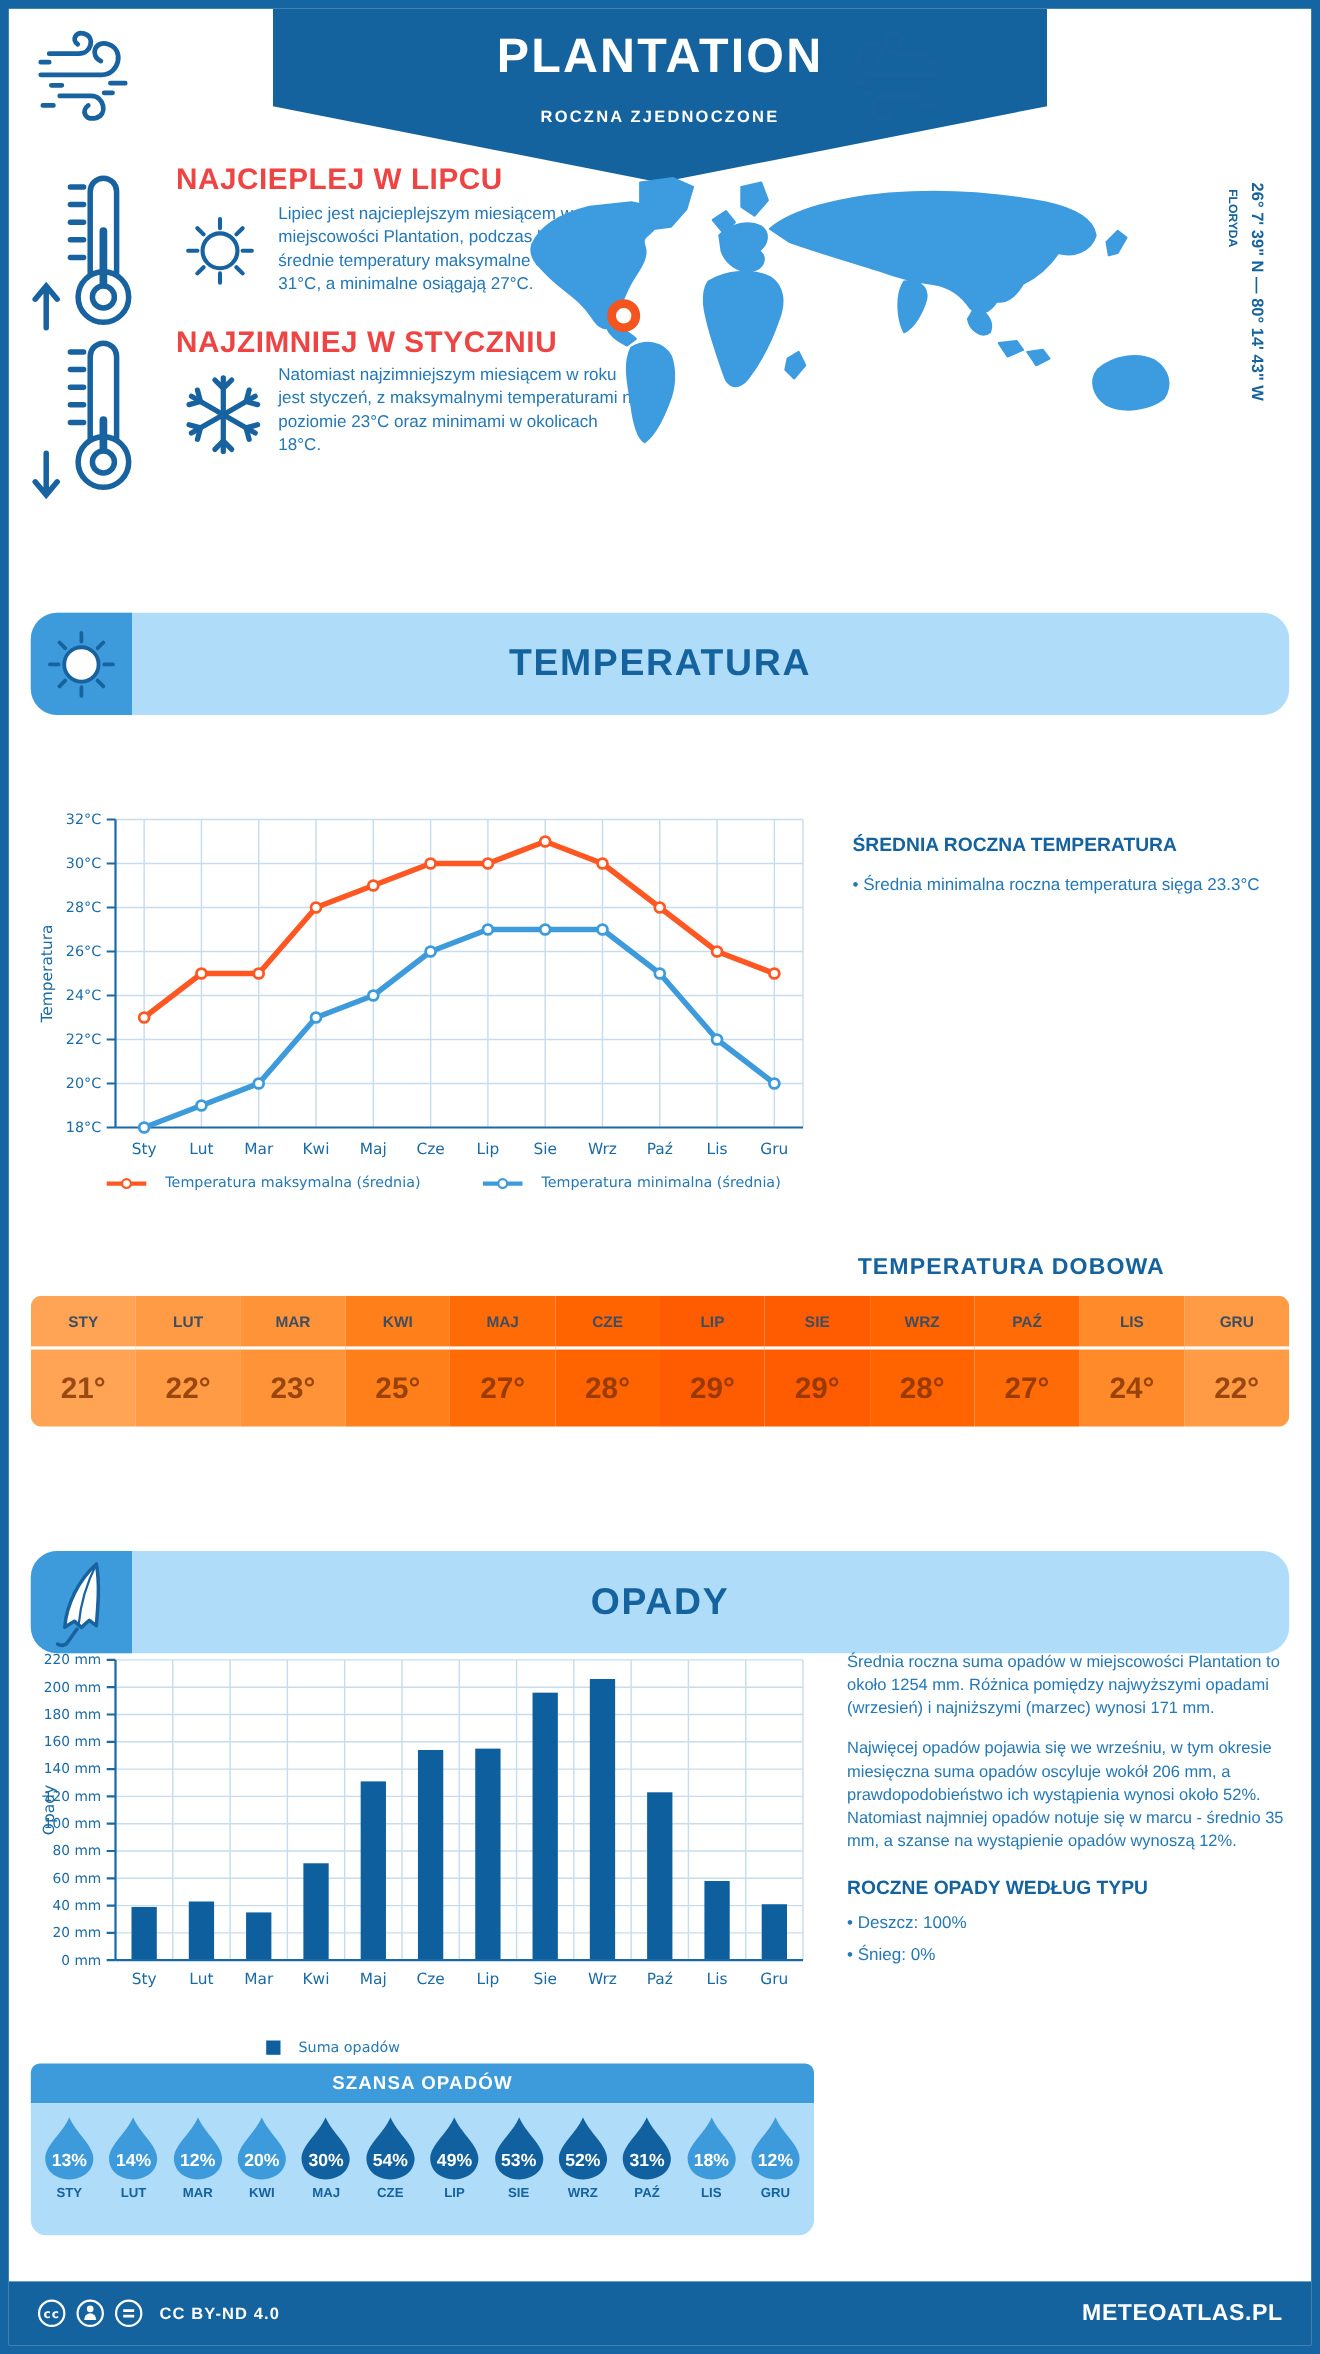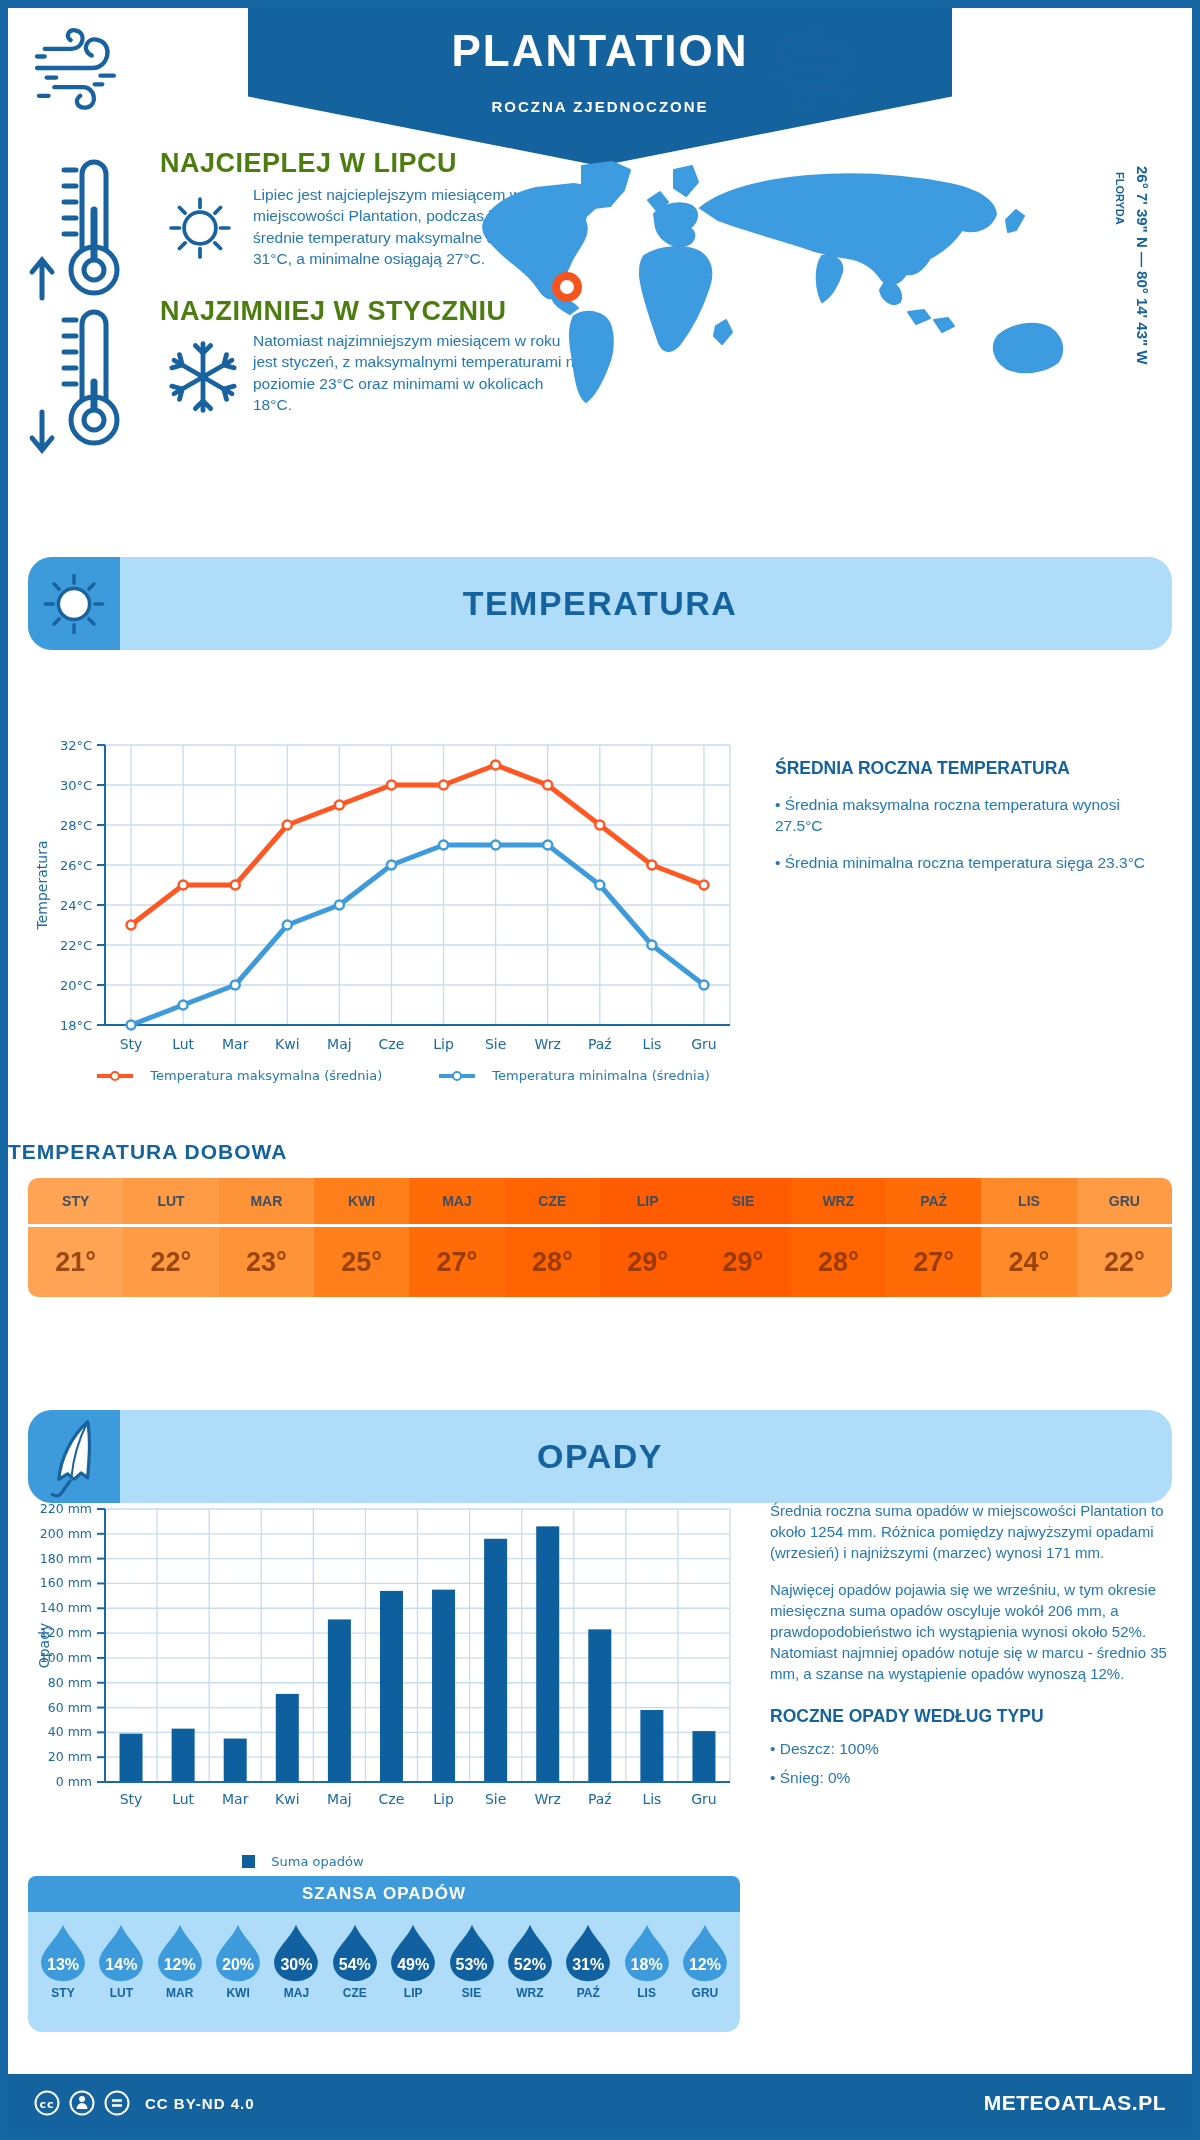--- a/index.html
+++ b/index.html
@@ -11,40 +11,40 @@
   
   .ribbon{left:240px;top:0;width:704px;height:158px;background:#15639E;
           clip-path:polygon(0 0,100% 0,100% 56%,50% 100%,0 56%);text-align:center;color:#fff;}
   .ribbon h1{margin:18px 0 0;font-size:44px;letter-spacing:2px;}
   .ribbon .sub{margin-top:22px;font-size:15px;letter-spacing:2px;font-weight:bold;}
   .windbox{width:112px;height:96px;}
   .windbox svg{width:100%;height:100%;}
   .mirror{transform:scaleX(-1);}
 
   
-  .blk-head{font-size:27px;font-weight:bold;color:#4d7c0f;letter-spacing:.5px;}
+  .blk-head{font-size:27px;font-weight:bold;color:#ef4444;letter-spacing:.5px;}
   .blk-text{font-size:15.5px;line-height:1.38;color:#2478B6;}
 
   
   .vert{writing-mode:vertical-rl;color:#15639E;font-weight:bold;white-space:nowrap;}
 
   
   .banner{left:20px;width:1144px;height:93px;background:#AEDCF9;border-radius:24px;}
   .banner .icon-sq{position:absolute;left:0;top:0;width:92px;height:93px;background:#3D9BDB;
                    border-radius:24px 0 0 24px;display:flex;align-items:center;justify-content:center;}
   .banner .bt{position:absolute;left:0;right:0;top:0;bottom:0;display:flex;align-items:center;
               justify-content:center;font-size:34px;font-weight:bold;color:#15639E;letter-spacing:1.5px;}
 
   
   svg text{font-family:"DejaVu Sans","Liberation Sans",sans-serif;}
   .legend-row{display:flex;justify-content:center;gap:56px;align-items:center;}
   .legend-item{display:flex;align-items:center;gap:16px;font-size:13px;color:#2478B6;
                font-family:"DejaVu Sans",sans-serif;}
 
-  .center-head{width:1051px;text-align:left;font-size:21px;font-weight:bold;color:#15639E;letter-spacing:1px;}
+  .center-head{width:1051px;text-align:right;font-size:21px;font-weight:bold;color:#15639E;letter-spacing:1px;}
 
   
   #temp-table{left:20px;top:1170px;width:1144px;display:grid;grid-template-columns:repeat(12,1fr);
               border-radius:10px;overflow:hidden;}
   #temp-table .th{height:46px;display:flex;align-items:center;justify-content:center;
                   font-size:14px;font-weight:bold;color:#3E4E60;border-bottom:3px solid #fff;}
   #temp-table .td{height:70px;display:flex;align-items:center;justify-content:center;
                   font-size:27px;font-weight:bold;color:rgba(125,47,0,0.78);}
 
   
@@ -286,21 +286,20 @@
         <svg width="38" height="12">
           <line x1="1" y1="6" x2="37" y2="6" stroke="#3D9BDB" stroke-width="4"></line>
       <circle cx="19" cy="6" r="4" fill="#fff" stroke="#3D9BDB" stroke-width="2"></circle>
         </svg>
         <span>Temperatura minimalna (średnia)</span>
       </div>
     </div>
 
   <div class="abs" style="left:767px;top:750px;width:395px;">
     <div class="side-head">ŚREDNIA ROCZNA TEMPERATURA</div>
-    <div class="bullet">• Średnia maksymalna roczna temperatura wynosi 27.5°C</div>
     <div class="bullet">• Średnia minimalna roczna temperatura sięga 23.3°C</div>
   </div>
 
   <div class="abs center-head" style="left:0;top:1132px;">TEMPERATURA DOBOWA</div>
   <div id="temp-table" class="abs">
       <div class="th" style="background: rgb(255, 164, 85);">STY</div>
       <div class="th" style="background: rgb(255, 155, 68);">LUT</div>
       <div class="th" style="background: rgb(255, 147, 55);">MAR</div>
       <div class="th" style="background: rgb(255, 127, 27);">KWI</div>
       <div class="th" style="background: rgb(255, 107, 6);">MAJ</div>

